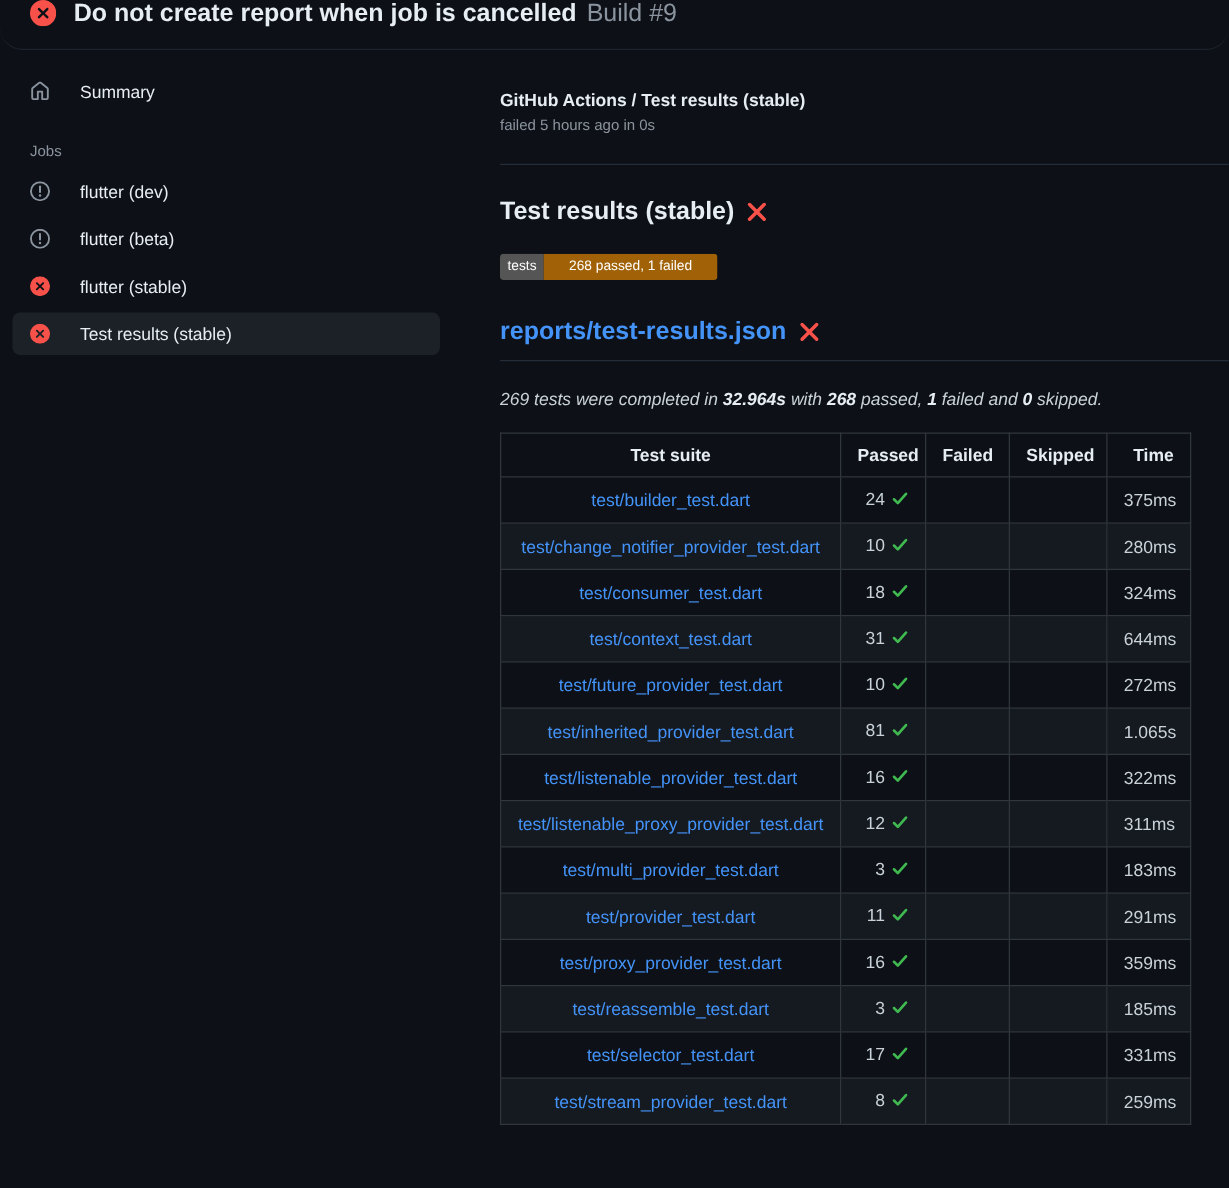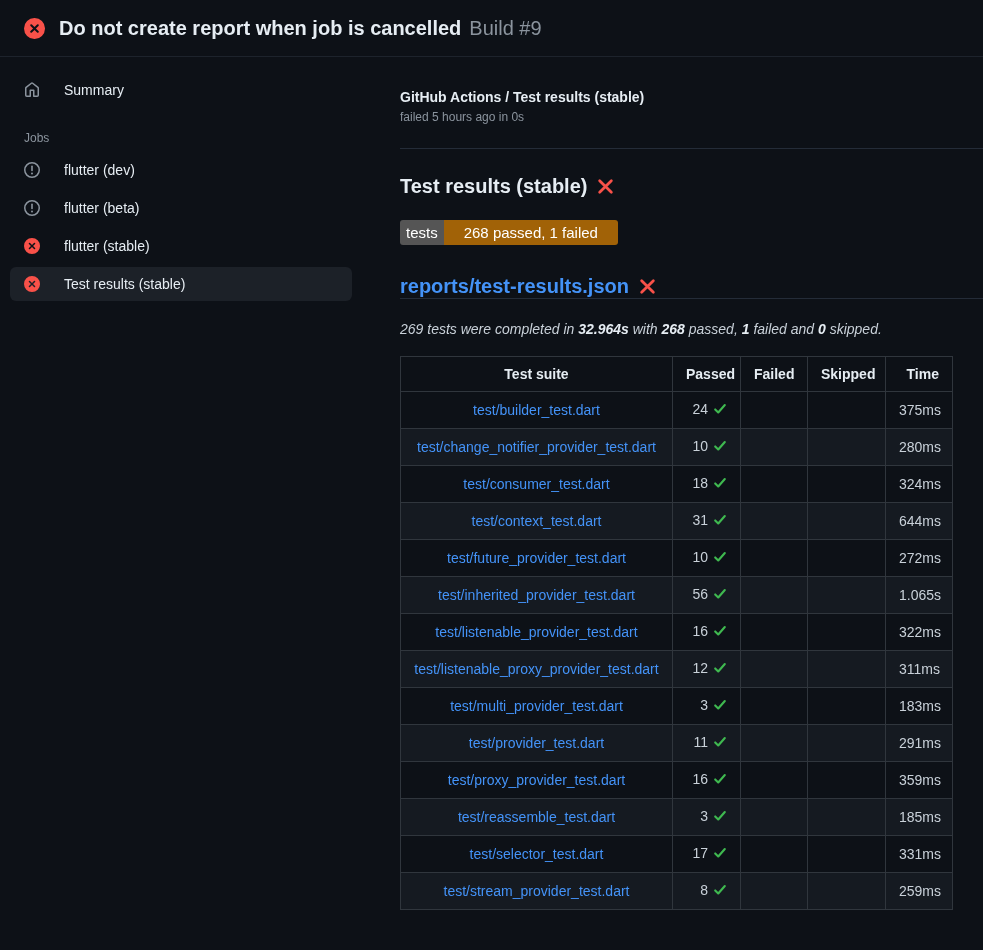--- a/index.html
+++ b/index.html
@@ -4,23 +4,24 @@
 <style>
   * { margin:0; padding:0; box-sizing:border-box; }
   html,body { width:983px; height:950px; }
   body {
     background:#0d1117;
     color:#c9d1d9;
     font-family:"Liberation Sans","DejaVu Sans",sans-serif;
     overflow:hidden;
   }
   .header {
-    display:flex; align-items:center; gap:14px;
-    height:57px; padding:0 24px;
+    display:flex; gap:14px;
+    height:40px; padding:0 24px;
     border-bottom:1px solid #1d232c;
+    border-radius:18px;
   }
   .header .title-wrap { font-size:20px; font-weight:700; color:#e6edf3; }
   .header .build { color:#8b949e; font-weight:400; margin-left:8px; }
   .icon svg { display:block; }
   .layout { display:flex; }
   .sidebar { width:390px; flex:none; padding:16px 0 0 10px; }
   .side-item {
     display:flex; align-items:center; gap:24px;
     width:342px; padding:9px 14px; border-radius:6px;
     font-size:14px; color:#e6edf3; cursor:pointer;
@@ -30,28 +31,28 @@
   .jobs-heading { font-size:12px; color:#8b949e; padding:8px 14px 8px; margin-top:16px; }
   .main { flex:1; min-width:0; padding:32px 31px 0 10px; }
   .breadcrumb { font-size:14px; font-weight:700; color:#e6edf3; }
   .meta { font-size:12px; color:#8b949e; margin-top:5px; }
   .divider { border:none; border-top:1px solid #242c38; margin:24px -31px 0 0; }
   .section-title {
     display:flex; align-items:center; gap:10px;
     margin-top:26px; font-size:20px; font-weight:700; color:#e6edf3;
   }
   .badge {
-    display:inline-flex; margin-top:22px; font-size:15px; line-height:1;
+    display:inline-flex; margin-top:22px; font-size:11px; line-height:1;
     border-radius:3px; overflow:hidden; font-weight:400;
   }
   .badge .k { background:#555555; color:#ffffff; padding:5px 6px; }
   .badge .v { background:#a16207; color:#ffffff; padding:5px 20px; }
   .report-title {
     display:flex; align-items:center; gap:10px;
-    margin:30px -31px 0 0; 
+    margin:30px -31px 0 0; padding-bottom:11px;
     border-bottom:1px solid #242c38;
     font-size:20px; font-weight:700;
   }
   .report-title a { color:#4493f8; text-decoration:none; }
   .summary { margin-top:20px; font-size:14px; color:#c9d1d9; line-height:1.45;font-style:italic; }
   .summary b { color:#e6edf3; font-weight:700; }
   table {
     border-collapse:collapse; table-layout:fixed;
     width:552px; margin-top:17px; font-size:14px;
   }
@@ -219,21 +220,21 @@
             <td><a href="#">test/future_provider_test.dart</a></td>
             <td><span>10</span><span class="cell-icon"><svg viewBox="0 0 16 16" width="14" height="14">
                   <path d="M2.5 8.5 6 12l7.5-8.5" fill="none" stroke="#3fb950" stroke-width="2.4" stroke-linecap="round" stroke-linejoin="round"></path>
                 </svg></span></td>
             <td></td>
             <td></td>
             <td>272ms</td>
           </tr>
           <tr>
             <td><a href="#">test/inherited_provider_test.dart</a></td>
-            <td><span>56</span><span class="cell-icon"><svg viewBox="0 0 16 16" width="14" height="14">
+            <td><span>81</span><span class="cell-icon"><svg viewBox="0 0 16 16" width="14" height="14">
                   <path d="M2.5 8.5 6 12l7.5-8.5" fill="none" stroke="#3fb950" stroke-width="2.4" stroke-linecap="round" stroke-linejoin="round"></path>
                 </svg></span></td>
             <td></td>
             <td></td>
             <td>1.065s</td>
           </tr>
           <tr>
             <td><a href="#">test/listenable_provider_test.dart</a></td>
             <td><span>16</span><span class="cell-icon"><svg viewBox="0 0 16 16" width="14" height="14">
                   <path d="M2.5 8.5 6 12l7.5-8.5" fill="none" stroke="#3fb950" stroke-width="2.4" stroke-linecap="round" stroke-linejoin="round"></path>

